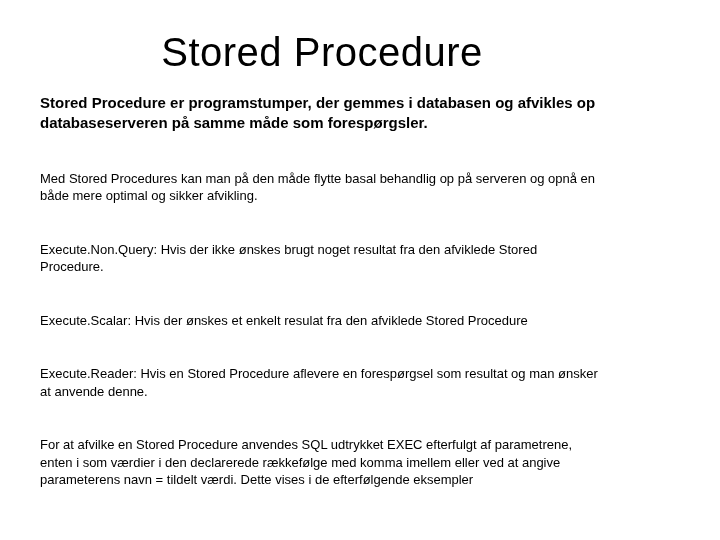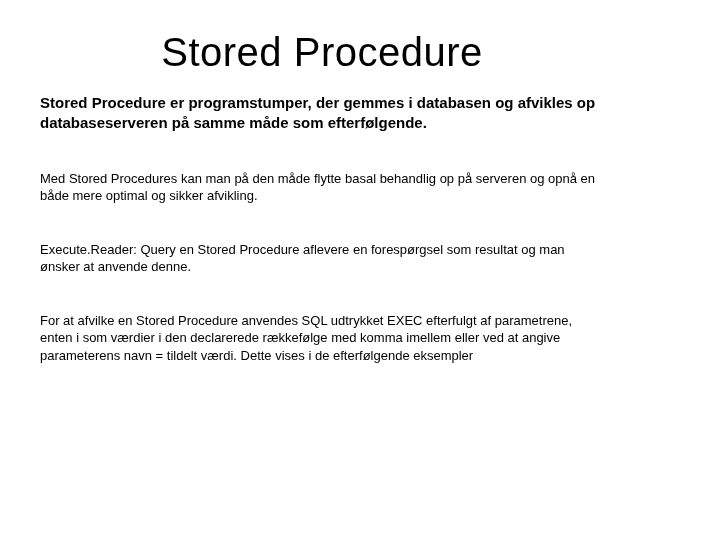--- a/index.html
+++ b/index.html
@@ -36,17 +36,19 @@
     line-height: 1.35;
     margin-bottom: 16px;
     margin-top: 36px;
   }
 </style>
 </head>
 <body>
 
 <div class="slide">
   <div class="title">Stored Procedure</div>
-  <div class="intro">Stored Procedure er programstumper, der gemmes i databasen og afvikles op databaseserveren på samme måde som efterfølgende.</div>
+  <div class="intro">Stored Procedure er programstumper, der gemmes i databasen og afvikles op databaseserveren på samme måde som forespørgsler.</div>
   <div class="para">Med Stored Procedures kan man på den måde flytte basal behandlig op på serveren og opnå en både mere optimal og sikker afvikling.</div>
-  <div class="para">Execute.Reader: Query en Stored Procedure aflevere en forespørgsel som resultat og man ønsker at anvende denne.</div>
+  <div class="para">Execute.Non.Query: Hvis der ikke ønskes brugt noget resultat fra den afviklede Stored Procedure.</div>
+  <div class="para">Execute.Scalar: Hvis der ønskes et enkelt resulat fra den afviklede Stored Procedure</div>
+  <div class="para">Execute.Reader: Hvis en Stored Procedure aflevere en forespørgsel som resultat og man ønsker at anvende denne.</div>
   <div class="para">For at afvilke en Stored Procedure anvendes SQL udtrykket EXEC efterfulgt af parametrene, enten i som værdier i den declarerede rækkefølge med komma imellem eller ved at angive parameterens navn = tildelt værdi. Dette vises i de efterfølgende eksempler</div>
 </div>
 
 </body></html>

